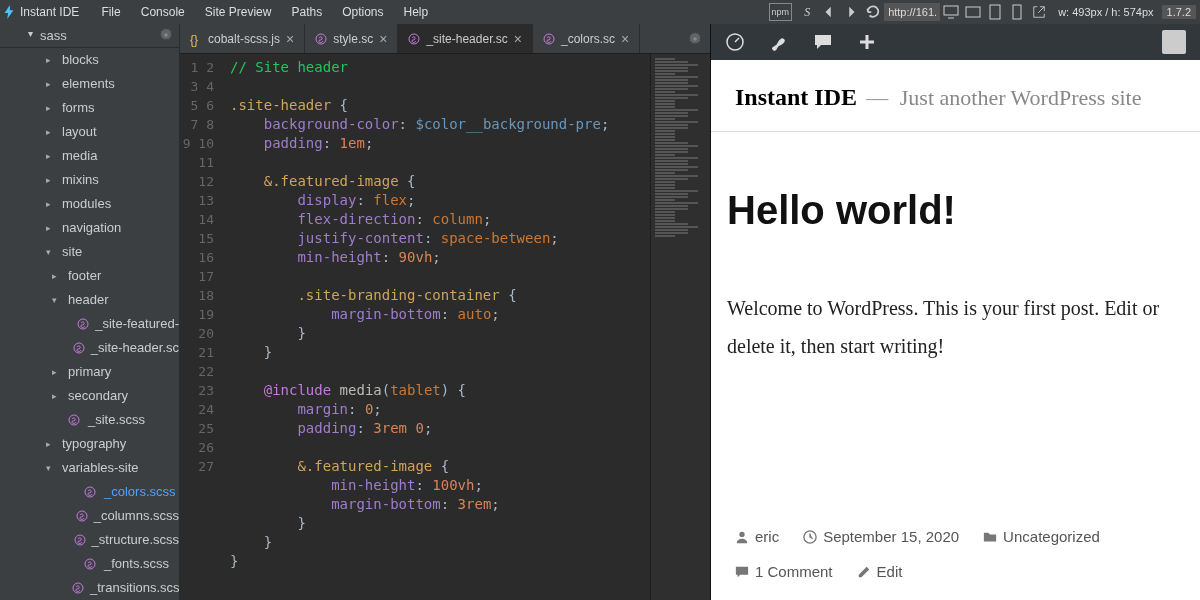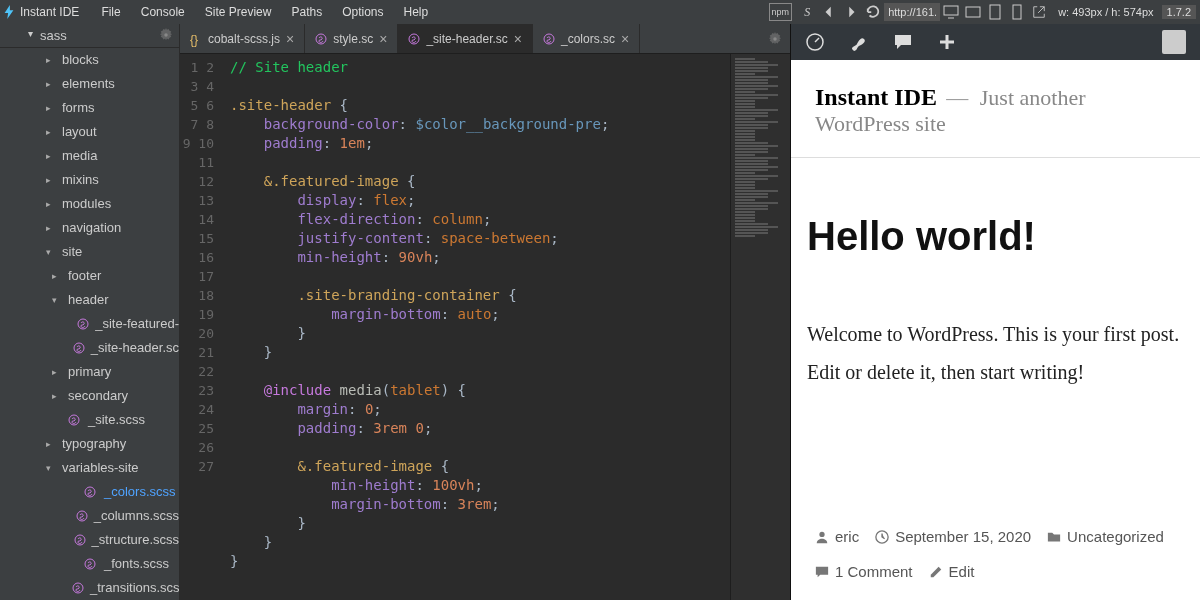--- a/index.html
+++ b/index.html
@@ -105,21 +105,21 @@
 .c-fn { color:#b9bcb6; }
 .minimap {
   width:60px; background:#2f2f2f; border-left:1px solid #1e1e1e;
   display:flex; flex-direction:column; padding:4px 4px; gap:1px;
 }
 .minimap .ml { height:2px; background:#555; }
 .minimap .ml.s { width:40%; } .minimap .ml.m { width:65%; } .minimap .ml.l { width:85%; }
 
 
 .preview {
-  width: 410px; background:#fff; color:#222; display:flex; flex-direction:column;
+  width: 490px; background:#fff; color:#222; display:flex; flex-direction:column;
   border-left:1px solid #111;
 }
 .preview-toolbar {
   height:36px; background:#32373c; display:flex; align-items:center; gap:24px;
   padding: 0 14px; color:#ddd;
 }
 .preview-toolbar .tb-icon { width:20px; height:20px; cursor:pointer; display:flex; align-items:center; justify-content:center;}
 .preview-toolbar .avatar {
   width:24px; height:24px; background:#ccc; margin-left:auto; border-radius:2px;
 }
@@ -127,21 +127,21 @@
   padding: 24px 24px 20px; border-bottom:1px solid #ddd;
   font-family: Georgia, serif;
 }
 .preview-header .site-title { font-size:24px; font-weight:700; color:#000; display:inline;}
 .preview-header .dash { color:#999; font-size:22px; padding:0 6px; }
 .preview-header .tagline { color:#888; font-size:22px; }
 .preview-body { padding: 56px 16px 24px; font-family: Georgia, serif; flex:1;}
 .post-title { font-size:40px; font-weight:800; color:#111; margin-bottom: 56px; font-family:-apple-system,Arial,sans-serif;}
 .post-content { font-size:20px; line-height:1.9; color:#222; }
 .post-meta {
-  display:flex; flex-wrap:wrap; gap:18px 16px; padding: 0 24px 20px;
+  display:flex; flex-wrap:wrap; gap:18px 24px; padding: 0 24px 20px;
   font-size:15px; color:#555; font-family:-apple-system,Arial,sans-serif;
 }
 .post-meta .meta-item { display:flex; align-items:center; gap:6px; }
 .post-meta .mi-icon { width:14px; height:14px; fill:#777; color:#777;}
 
 svg { display:block; }
 </style>
 </head>
 <body>
 

